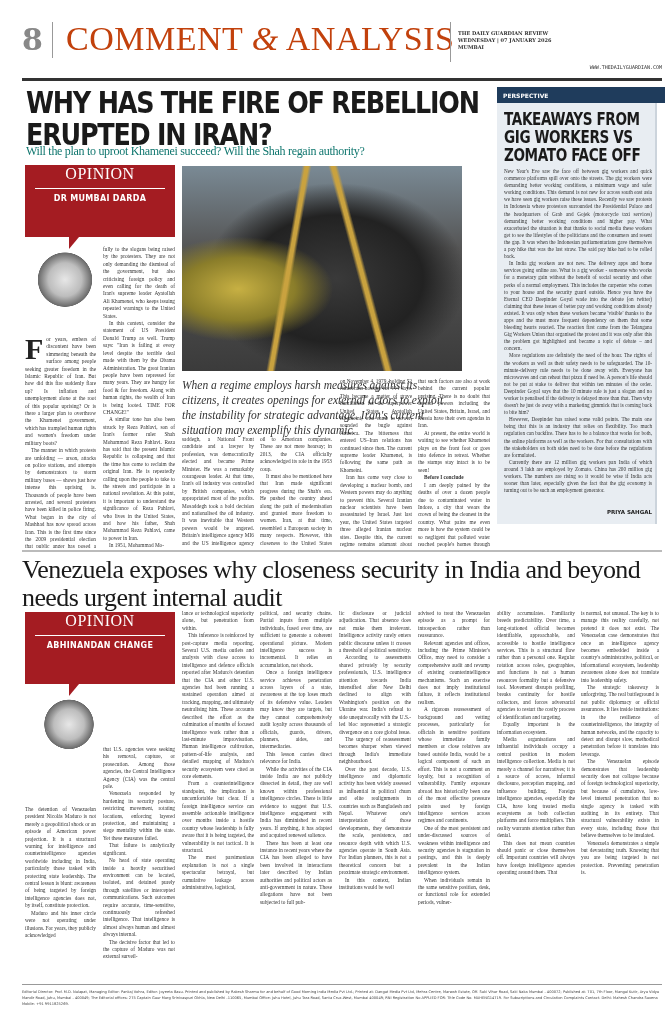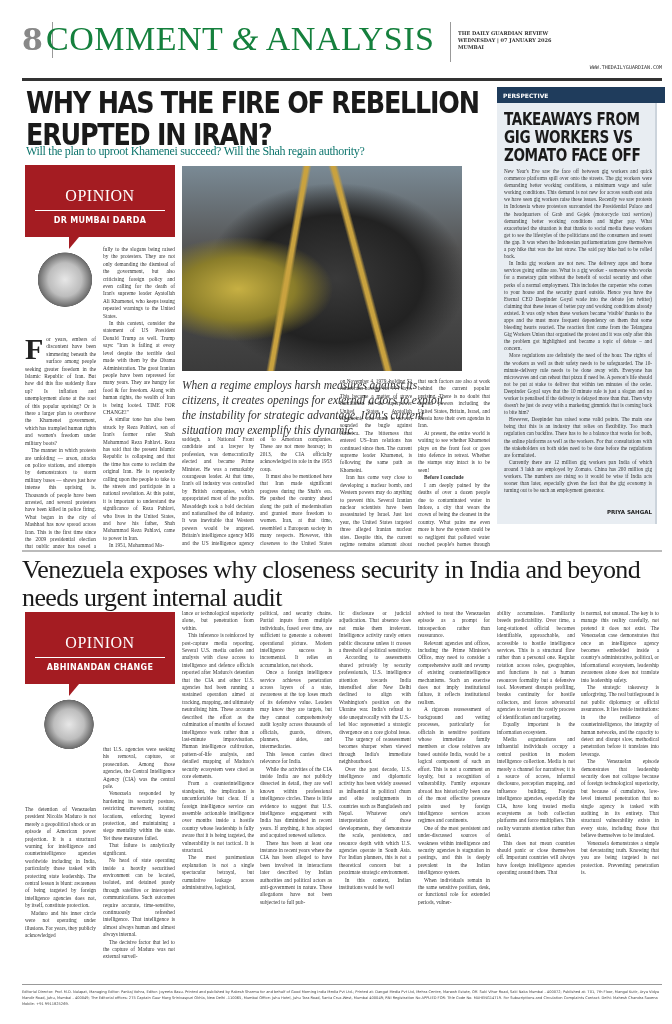--- a/index.html
+++ b/index.html
@@ -1,30 +1,30 @@
 <!DOCTYPE html>
 <html><head>
 <meta charset="utf-8">
 <style>
 *{box-sizing:border-box;margin:0;padding:0}
 html,body{width:672px;height:1024px;background:#fff;overflow:hidden}
 body{font-family:"Liberation Serif","DejaVu Serif",serif;color:#222;position:relative}
 .masthead{position:absolute;left:22px;top:16px;width:640px;height:60px}
 .pagenum{position:absolute;left:0;top:6px;font-family:"DejaVu Serif",serif;font-weight:bold;font-size:30px;color:#888}
 .mast-div{position:absolute;left:30px;top:6px;width:1px;height:36px;background:#999}
-.section{position:absolute;left:24px;top:4px;font-family:"Liberation Serif",serif;font-size:34px;letter-spacing:.5px;color:#15803d}
+.section{position:absolute;left:44px;top:4px;font-family:"Liberation Serif",serif;font-size:34px;letter-spacing:.5px;color:#c2410c}
 .section .amp{font-style:italic}
 .mast-div2{position:absolute;left:428px;top:6px;width:1px;height:40px;background:#999}
 .meta{position:absolute;left:436px;top:14px;font-family:"DejaVu Serif",serif;font-size:5px;line-height:7px;color:#333;font-weight:bold}
 .site{position:absolute;right:0;top:48px;font-family:"DejaVu Sans Mono",monospace;font-size:5px;color:#333}
 .rule{position:absolute;left:22px;top:78px;width:640px;height:3px;background:#333}
 .headline{position:absolute;left:26px;top:86px;width:430px;font-family:"DejaVu Sans",sans-serif;font-weight:bold;font-size:31px;line-height:32px;letter-spacing:-1.5px;transform:scaleX(.82);transform-origin:left top;color:#1a1a1a;white-space:nowrap}
 .subhead{position:absolute;left:26px;top:144px;font-size:12px;color:#0f766e;white-space:nowrap;letter-spacing:-.3px}
 .opbox{position:absolute;background:#a41c22;color:#fff;text-align:center}
-.opbox .op{font-family:"Liberation Serif",serif;font-size:16px;margin-top:22px;letter-spacing:.5px}
+.opbox .op{font-family:"Liberation Serif",serif;font-size:16px;letter-spacing:.5px}
 .opbox .line{width:130px;height:1px;background:#fff;margin:5px auto}
 .opbox .name{font-family:"DejaVu Sans",sans-serif;font-weight:bold;font-size:8px;letter-spacing:.3px}
 .opbox:after{content:"";position:absolute;left:44px;bottom:-12px;border-left:0 solid transparent;border-right:10px solid transparent;border-top:12px solid #a41c22}
 .portrait{position:absolute;background:radial-gradient(circle at 50% 38%,#e7e7e7 0,#bdbdbd 28%,#6a6a6a 45%,#fff 46%);}
 .col{position:absolute;font-size:5.3px;line-height:7.4px;text-align:justify;color:#333;overflow:hidden}
 .col p{text-indent:6px}
 .drop{float:left;font-size:30px;line-height:26px;margin-right:3px;font-weight:bold;color:#222}
 .photo{position:absolute;left:182px;top:166px;width:280px;height:205px;background:
 linear-gradient(100deg,transparent 0 38%,#c9a23f 39% 40%,transparent 41%),
 linear-gradient(75deg,transparent 0 60%,#c9a23f 61% 62%,transparent 63%),

